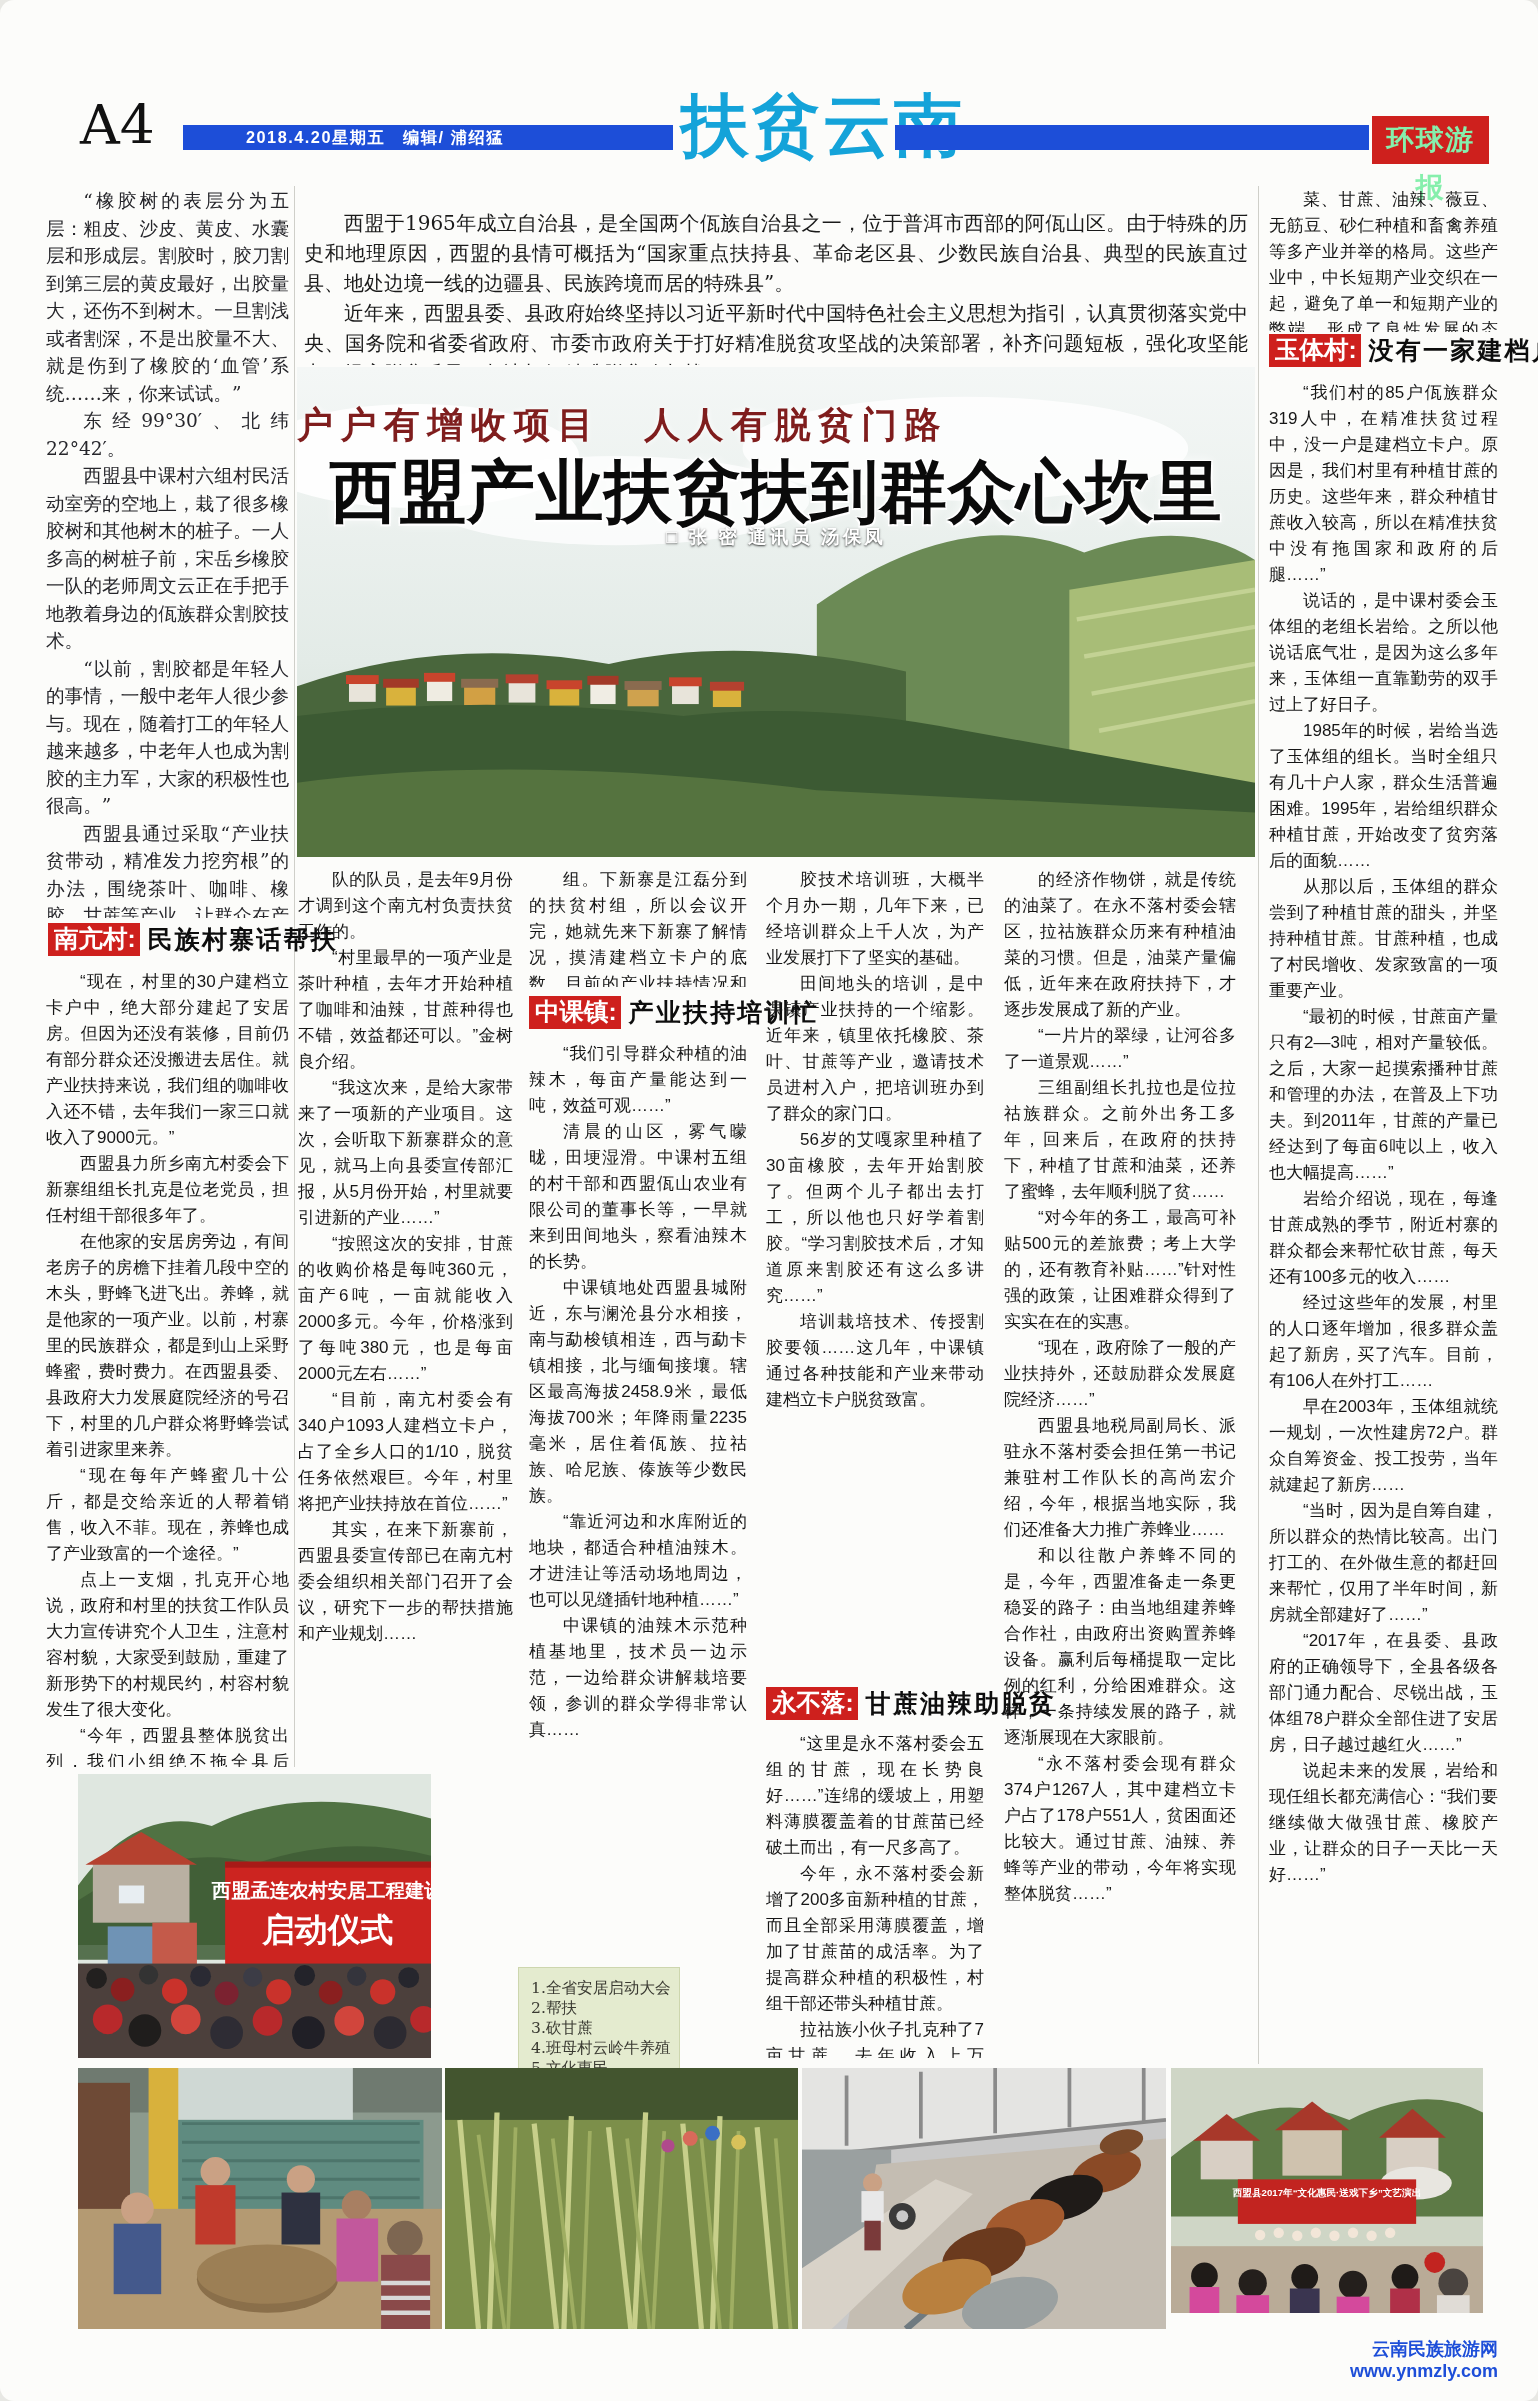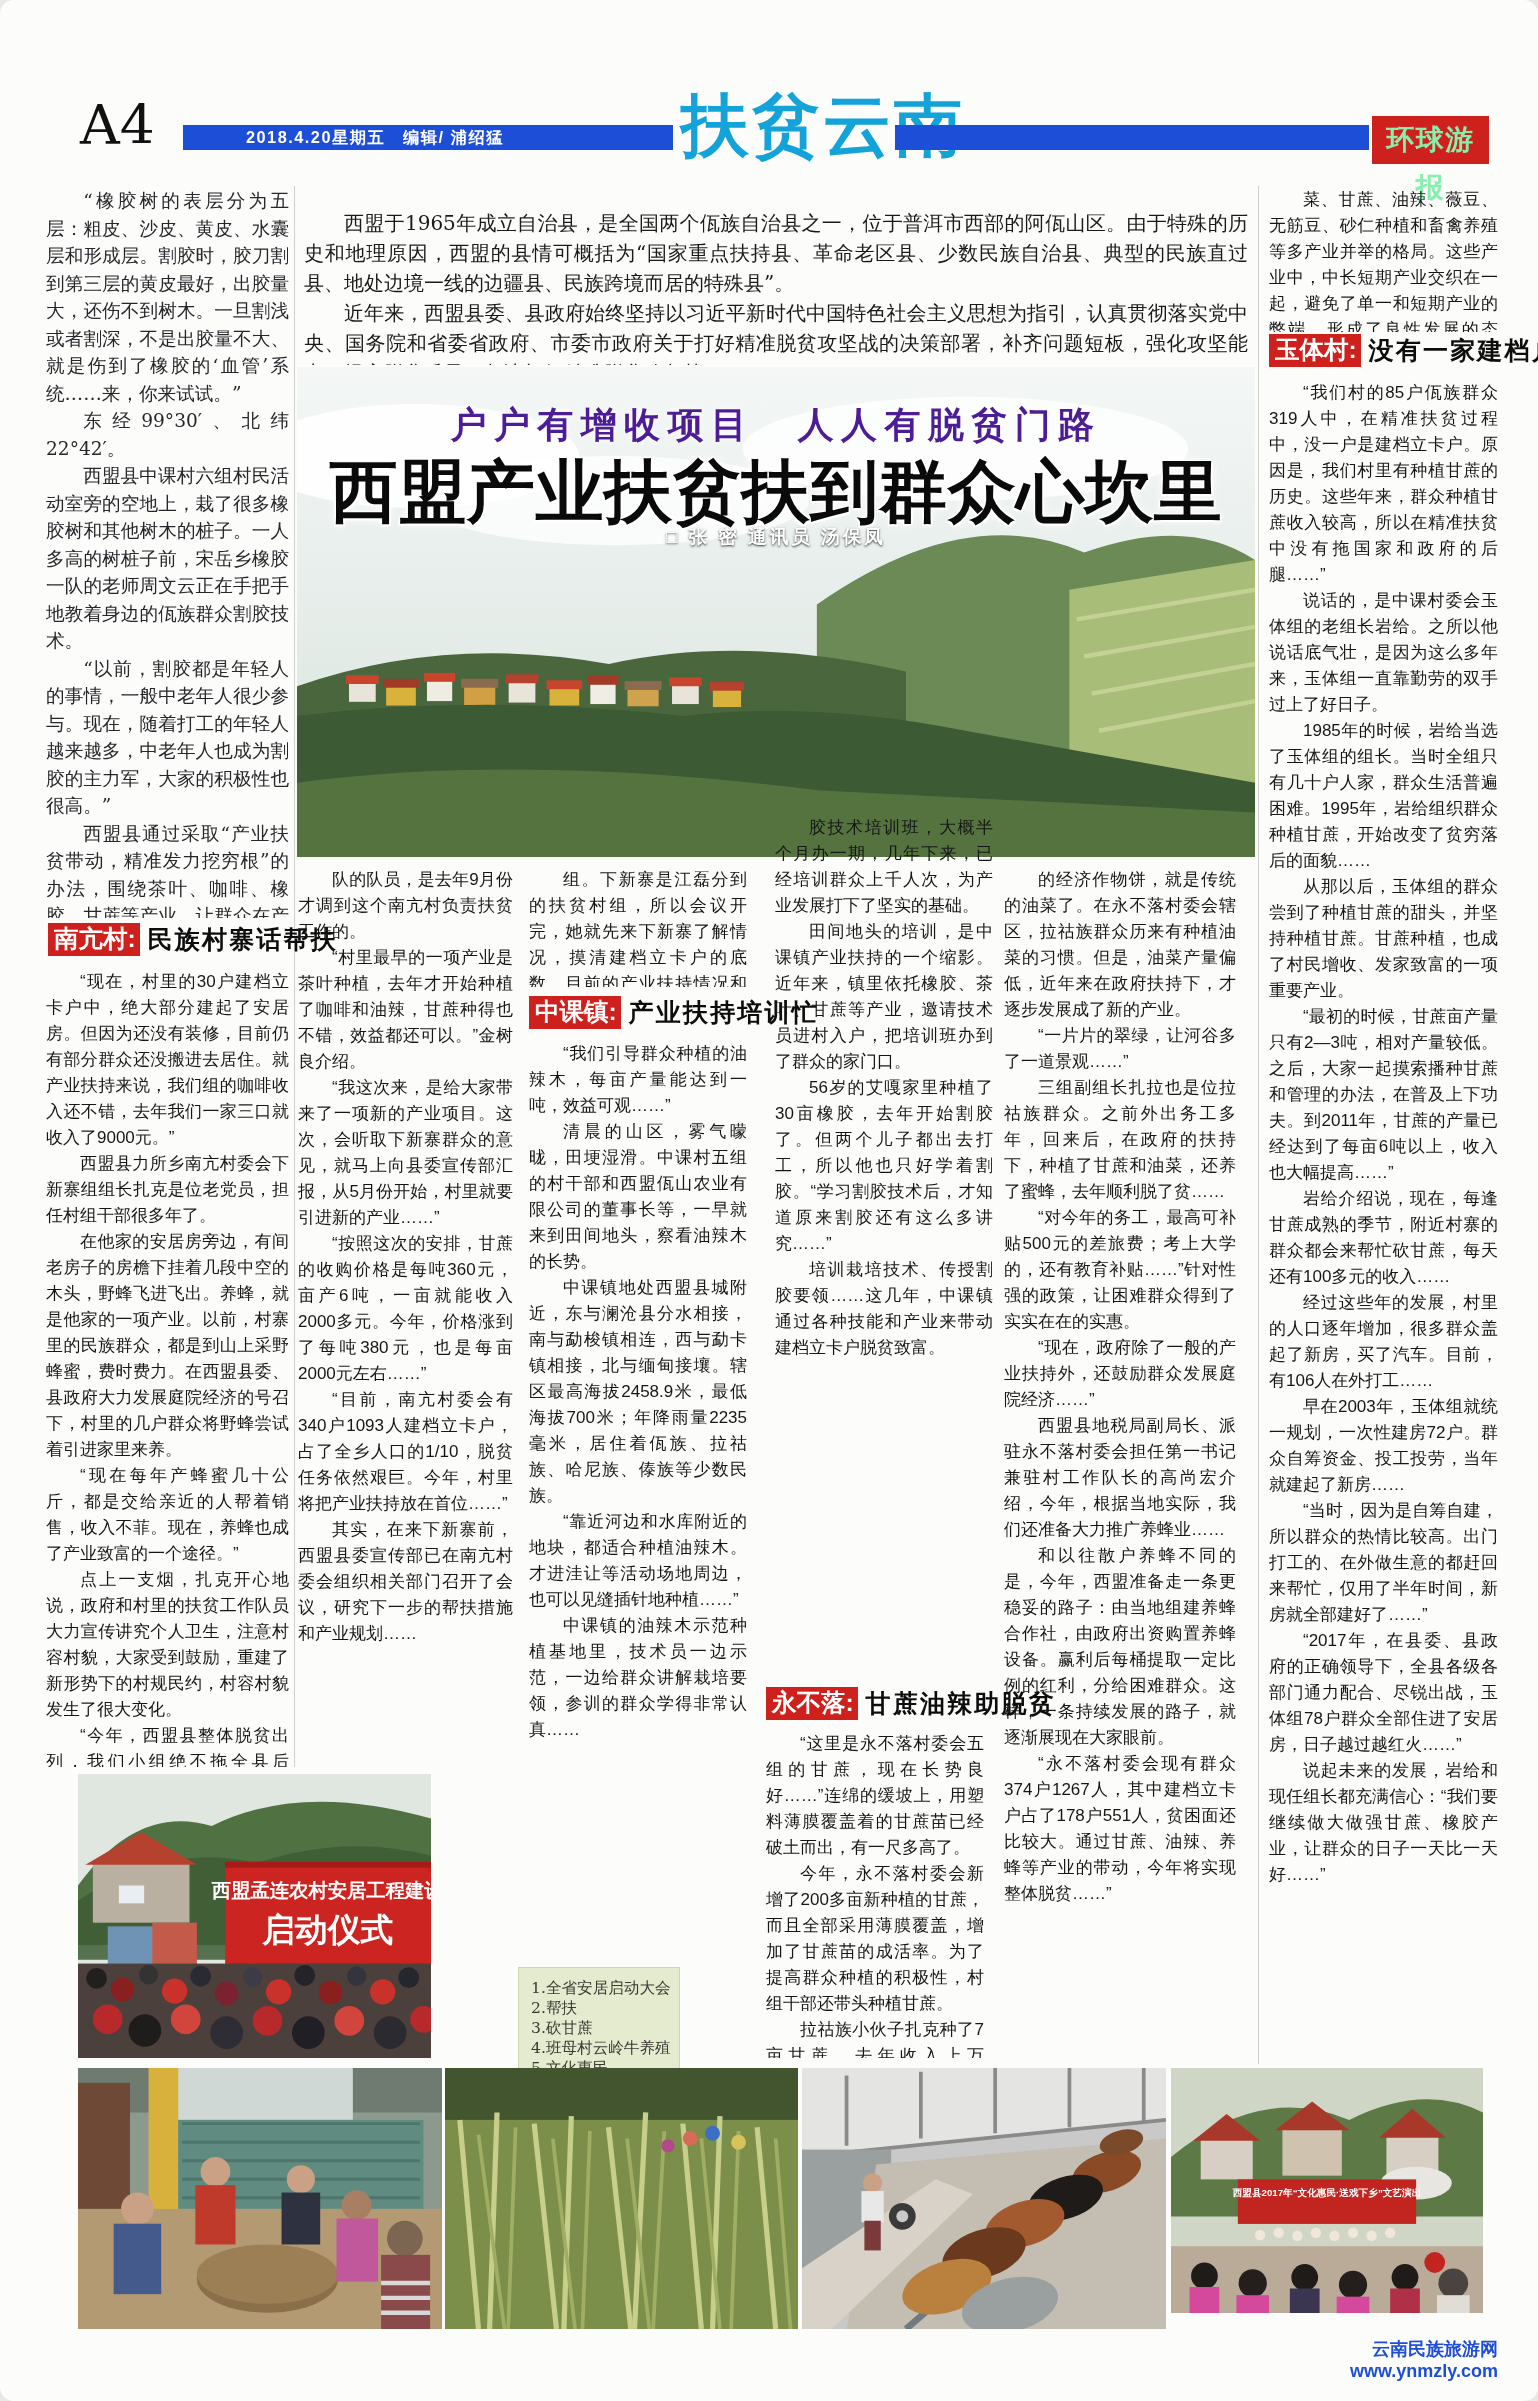--- a/index.html
+++ b/index.html
@@ -10,21 +10,21 @@
   .edition{font-family:"DejaVu Serif",serif;font-size:55px;color:#111;line-height:1;}
   .bluebar{background:#1d4ed8;height:25px;}
   .dateline{color:#fff;font-size:16.3px;font-weight:700;line-height:25px;padding-left:63px;letter-spacing:1.5px;white-space:nowrap;}
   .section-banner{color:#14a3d9;font-size:68px;font-weight:900;letter-spacing:3px;line-height:1;white-space:nowrap;
                   font-family:"Liberation Sans",sans-serif;}
   .masthead{background:#ce201d;color:#86efac;font-weight:900;font-size:28px;text-align:center;line-height:48px;
             letter-spacing:1.5px;font-family:"DejaVu Serif",serif;}
   
   .intro{font-family:"DejaVu Serif",serif;font-size:20px;line-height:30px;text-align:justify;overflow:hidden;}
   .intro p{margin:0;text-indent:2em;}
-  .kicker{font-size:36px;font-weight:900;letter-spacing:7.4px;color:#4c1d95;text-align:center;white-space:nowrap;
+  .kicker{font-size:36px;font-weight:900;letter-spacing:7.4px;color:#7f1d1d;white-space:nowrap;
           text-shadow:0 0 6px #fff,0 0 1.5px #fff;}
   .headline{font-size:68px;font-weight:900;letter-spacing:0.7px;color:#0a0a0a;text-align:center;white-space:nowrap;
             text-shadow:1.5px 1.5px 0 #fff,-1.5px -1.5px 0 #fff,1.5px -1.5px 0 #fff,-1.5px 1.5px 0 #fff,0 0 10.4px #fff;}
   .byline{font-size:18.6px;font-weight:700;color:#fff;text-align:center;letter-spacing:3px;
           text-shadow:0 0.7px 2.2px rgba(0,0,0,.8);}
   
   .textcol{font-size:17px;line-height:26px;text-align:justify;overflow:hidden;color:#161616;}
   .textcol p{margin:0;text-indent:2em;}
   .kai{font-family:"DejaVu Serif",serif;color:#26262b;}
   .sechead{display:flex;align-items:center;white-space:nowrap;}
@@ -186,21 +186,21 @@
     <span class="ttl">产业扶持培训忙</span>
   </div>
   <div class="abs textcol" style="left:529px;top:1041px;width:218px;height:920px;">
       <p>“我们引导群众种植的油辣木，每亩产量能达到一吨，效益可观……”</p>
       <p>清晨的山区，雾气曚昽，田埂湿滑。中课村五组的村干部和西盟佤山农业有限公司的董事长等，一早就来到田间地头，察看油辣木的长势。</p>
       <p>中课镇地处西盟县城附近，东与澜沧县分水相接，南与勐梭镇相连，西与勐卡镇相接，北与缅甸接壤。辖区最高海拔2458.9米，最低海拔700米；年降雨量2235毫米，居住着佤族、拉祜族、哈尼族、傣族等少数民族。</p>
       <p>“靠近河边和水库附近的地块，都适合种植油辣木。才进洼让等活动场地周边，也可以见缝插针地种植……”</p>
       <p>中课镇的油辣木示范种植基地里，技术员一边示范，一边给群众讲解栽培要领，参训的群众学得非常认真……</p>
     </div>
 
-  <div class="abs textcol" style="left:766px;top:815px;width:218px;height:813px;margin-left:9px;">
+  <div class="abs textcol" style="left:766px;top:867px;width:218px;height:813px;">
       <p>胶技术培训班，大概半个月办一期，几年下来，已经培训群众上千人次，为产业发展打下了坚实的基础。</p>
       <p>田间地头的培训，是中课镇产业扶持的一个缩影。近年来，镇里依托橡胶、茶叶、甘蔗等产业，邀请技术员进村入户，把培训班办到了群众的家门口。</p>
       <p>56岁的艾嘎家里种植了30亩橡胶，去年开始割胶了。但两个儿子都出去打工，所以他也只好学着割胶。“学习割胶技术后，才知道原来割胶还有这么多讲究……”</p>
       <p>培训栽培技术、传授割胶要领……这几年，中课镇通过各种技能和产业来带动建档立卡户脱贫致富。</p>
     </div>
   <div class="abs sechead" style="left:766px;top:1687px;">
     <span class="tag">永不落:</span>
     <span class="ttl">甘蔗油辣助脱贫</span>
   </div>
   <div class="abs textcol" style="left:766px;top:1731px;width:218px;height:327px;">

